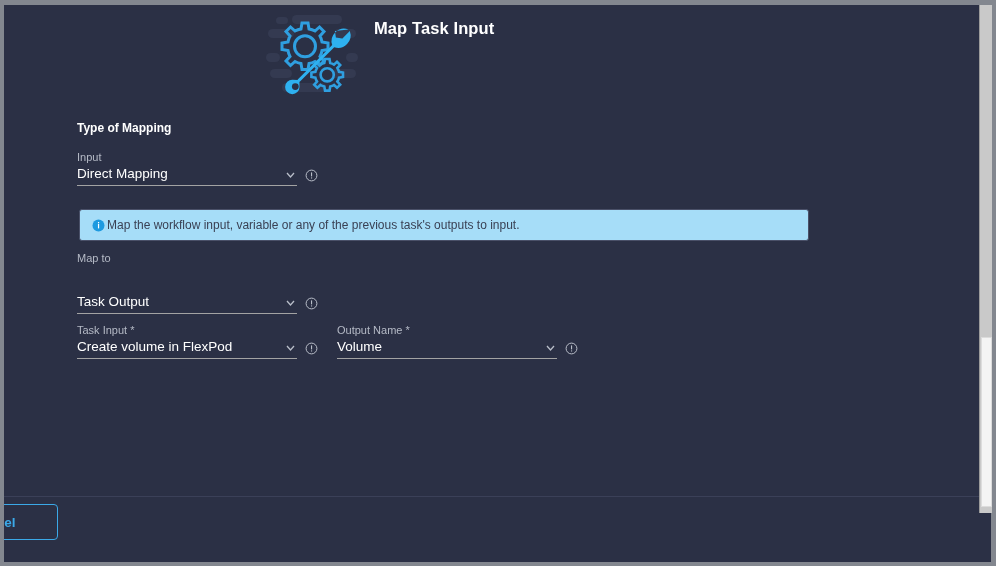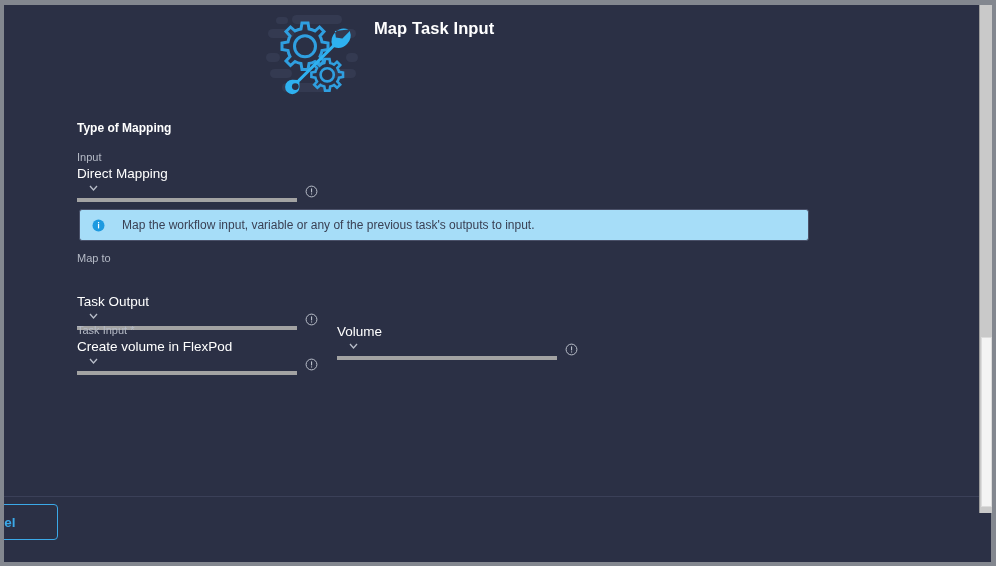--- a/index.html
+++ b/index.html
@@ -111,25 +111,24 @@
     white-space: nowrap;
   }
   .select-row {
     position: relative;
     display: flex;
     align-items: flex-end;
   }
   .select-box {
     position: relative;
     display: flex;
-    align-items: flex-start;
+    align-items: flex-end;
     justify-content: space-between;
-    border-bottom: 4px solid #a3a3a3;
+    border-bottom: 1px solid #a3a3a3;
     padding-bottom: 4px;
-    flex-direction: column;
   }
   .select-value {
     font-size: 13.5px;
     color: #ffffff;
     white-space: nowrap;
     overflow: hidden;
   }
   .chevron {
     width: 13px; height: 13px;
     flex: 0 0 auto;
@@ -165,21 +164,21 @@
     display: flex;
     align-items: center;
     padding-left: 12px;
   }
   .banner-icon {
     width: 13px; height: 13px;
     flex: 0 0 auto;
   }
   .banner-icon svg { display: block; }
   .banner-text {
-    margin-left: 17px;
+    margin-left: 2px;
     font-size: 12px;
     color: #3a4154;
   }
 
   
   .footer {
     position: absolute;
     left: 0; bottom: 21px;
     width: 996px; height: 49px;
     background: #2b3045;
@@ -334,20 +333,21 @@
             <svg viewBox="0 0 13 13" width="13" height="13">
               <circle cx="6.5" cy="6.5" r="5.4" fill="none" stroke="#b9bec9" stroke-width="1"></circle>
               <rect x="6" y="3.4" width="1.1" height="4" fill="#b9bec9"></rect>
               <rect x="6" y="8.4" width="1.1" height="1.1" fill="#b9bec9"></rect>
             </svg>
           </span>
         </div>
       </div>
 
       <div class="field" id="field-outputname">
+        <div class="field-label">Output Name *</div>
         <div class="select-row">
           <div class="select-box">
             <span class="select-value">Volume</span>
             <span class="chevron">
               <svg viewBox="0 0 13 13" width="13" height="13">
                 <path d="M3 5 L6.5 9 L10 5" fill="none" stroke="#b9bec9" stroke-width="1.3"></path>
               </svg>
             </span>
           </div>
           <span class="info-icon">

